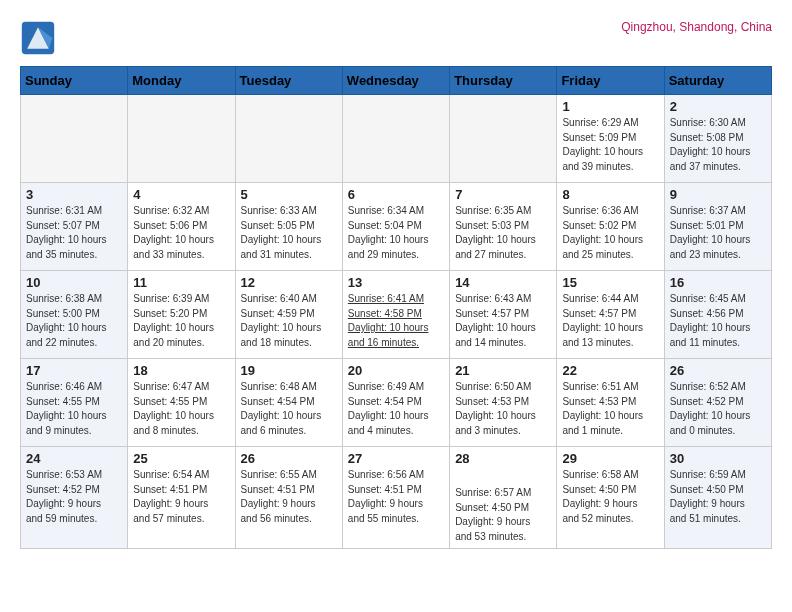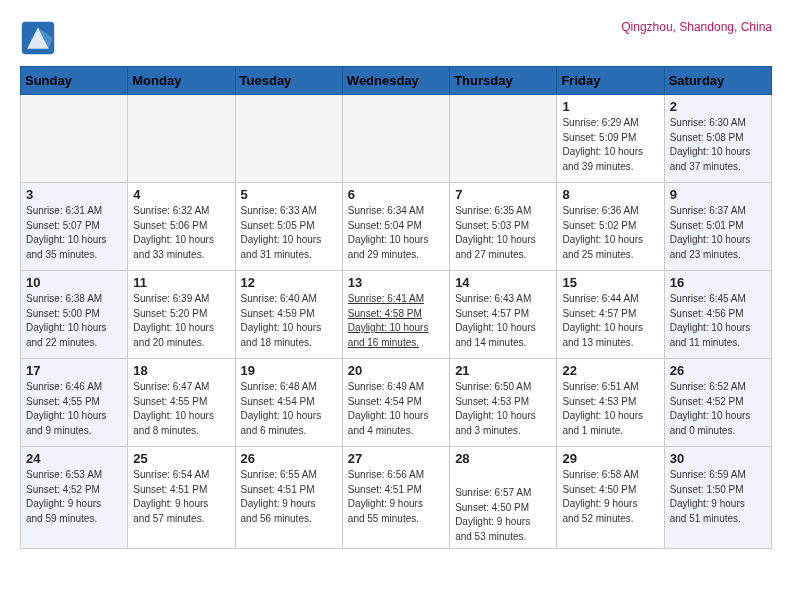--- a/index.html
+++ b/index.html
@@ -325,19 +325,19 @@
         <td>
           <div class="day-num">29</div>
           <div class="day-info" style="white-space: pre-line;">Sunrise: 6:58 AM
 Sunset: 4:50 PM
 Daylight: 9 hours
 and 52 minutes.</div>
         </td>
         <td class="weekend">
           <div class="day-num">30</div>
           <div class="day-info" style="white-space: pre-line;">Sunrise: 6:59 AM
-Sunset: 1:50 PM
+Sunset: 4:50 PM
 Daylight: 9 hours
 and 51 minutes.</div>
         </td>
       </tr>
     </tbody>
 </table>
 
 </body></html>

